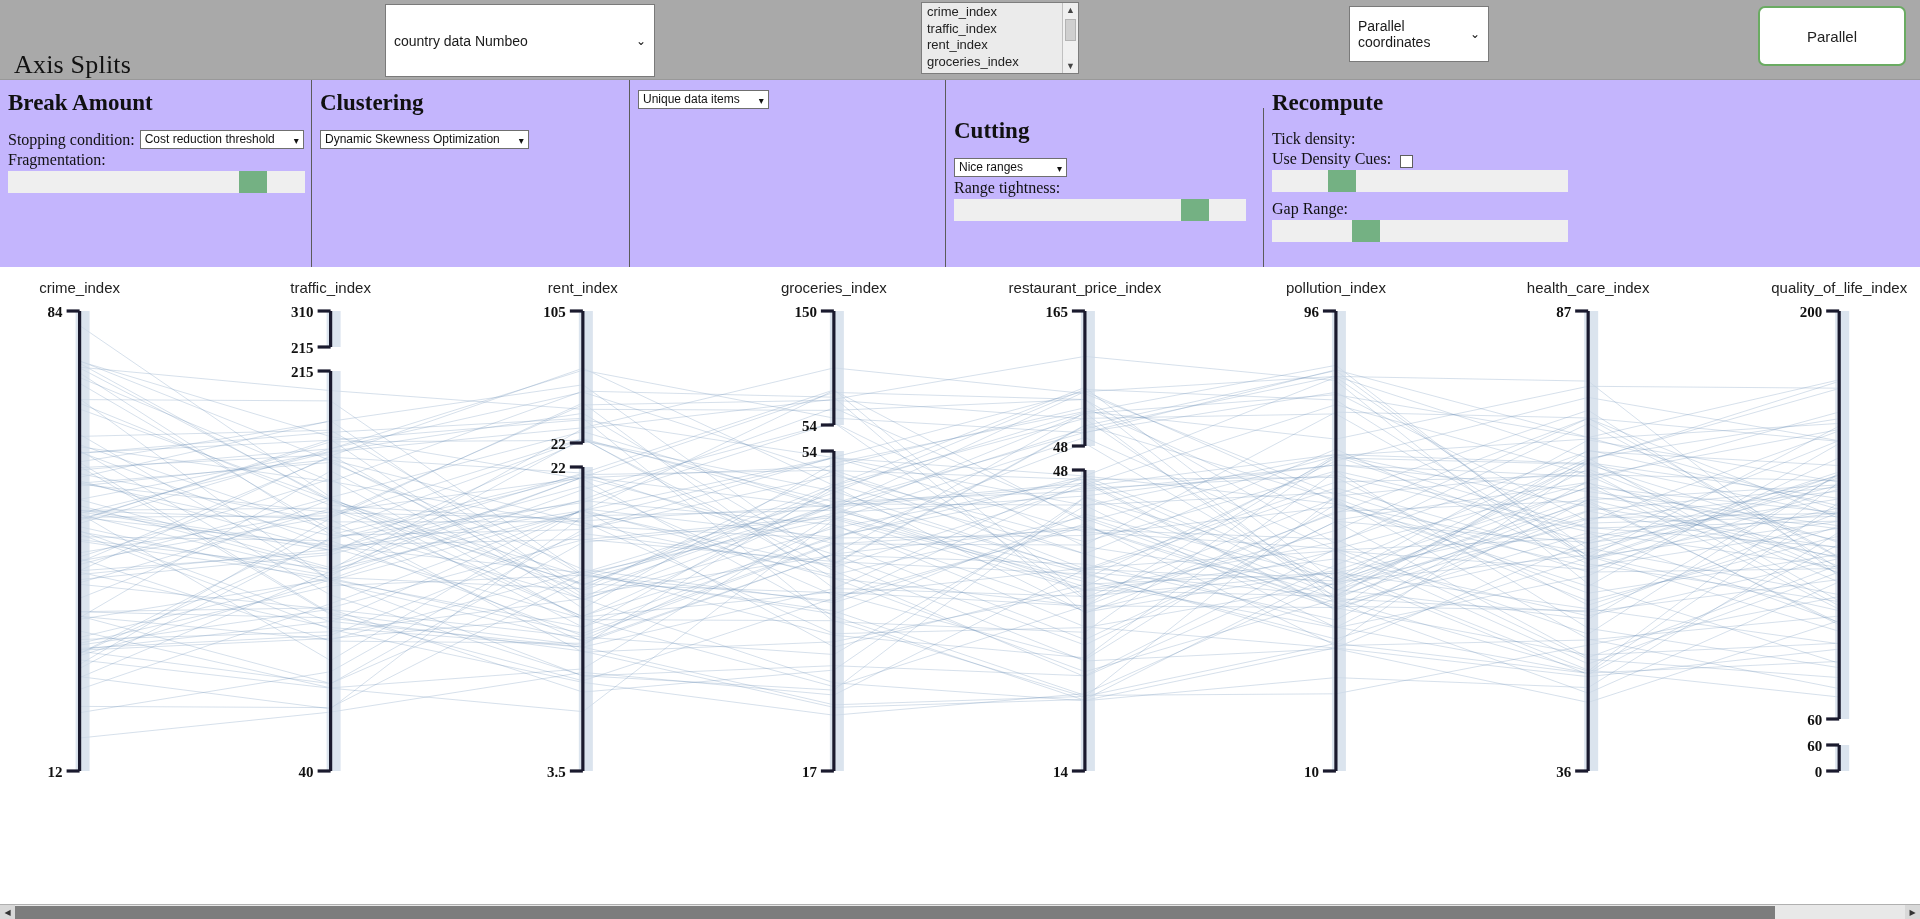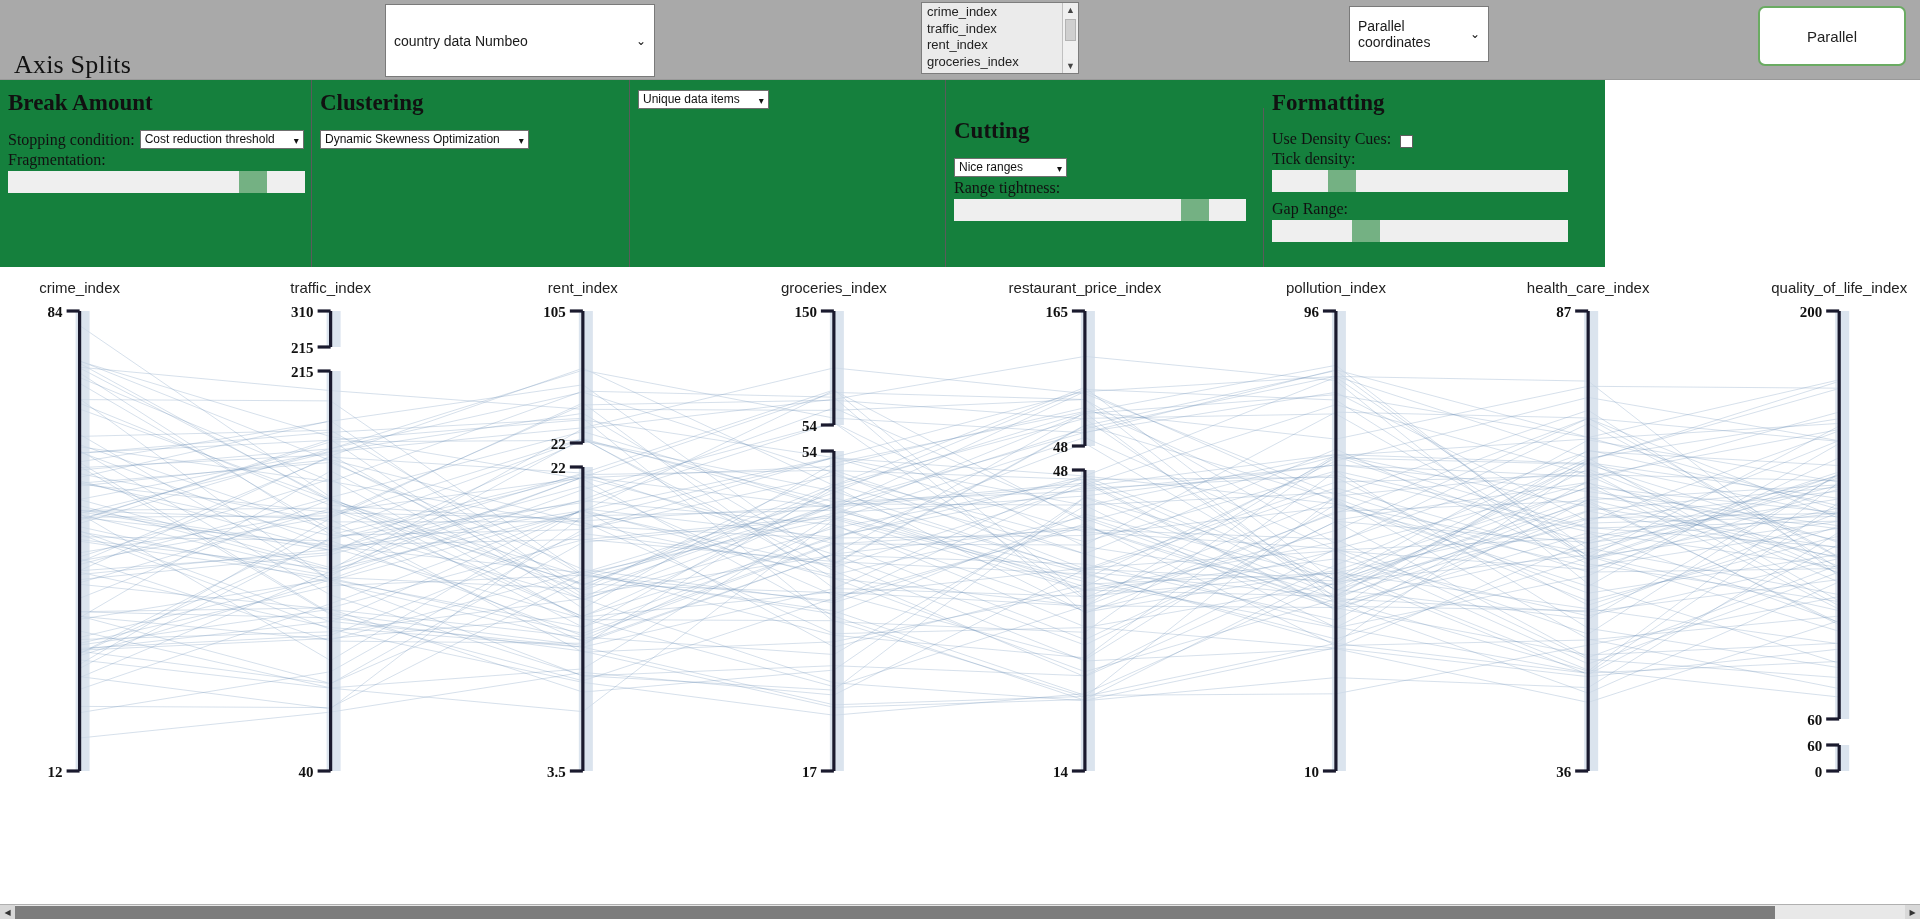--- a/index.html
+++ b/index.html
@@ -83,22 +83,22 @@
     border: 2px solid #6aab62;
     border-radius: 7px;
     font-size: 15px; color: #222;
     display: flex; align-items: center; justify-content: center;
     cursor: pointer;
   }
 
   
   #panels {
     position: relative;
-    width: 1605px; height: 187px;
-    background: #15803d;
+    width: 1920px; height: 187px;
+    background: #c4b5fd;
     display: flex;
   }
   .panel {
     position: relative;
     padding: 10px 12px 0 8px;
     border-right: 1px solid #5b5b5b;
   }
   .panel:last-child { border-right: none; }
   .panel h2 {
     margin: 0 0 14px 0;
@@ -275,27 +275,27 @@
     </div>
     <div class="ctl-row">
       <span class="ctl-label">Range tightness:</span>
     </div>
     <div class="slider" id="sl-tight" style="width:292px;">
       <div class="thumb" style="left: 227.04px;"></div>
     </div>
   </div>
 
   <div class="panel" id="p-format">
-    <h2>Formatting</h2>
+    <h2>Recompute</h2>
+    <div class="ctl-row">
+      <span class="ctl-label">Tick density:</span>
+    </div>
     <div class="ctl-row">
       <span class="ctl-label">Use Density Cues:</span>
       <span class="cb" id="cb-density"></span>
-    </div>
-    <div class="ctl-row">
-      <span class="ctl-label">Tick density:</span>
     </div>
     <div class="slider" id="sl-tick" style="width:296px;">
       <div class="thumb" style="left: 56.28px;"></div>
     </div>
     <div class="ctl-row" style="margin-top:8px;">
       <span class="ctl-label">Gap Range:</span>
     </div>
     <div class="slider" id="sl-gap" style="width:296px;">
       <div class="thumb" style="left: 80.4px;"></div>
     </div>

